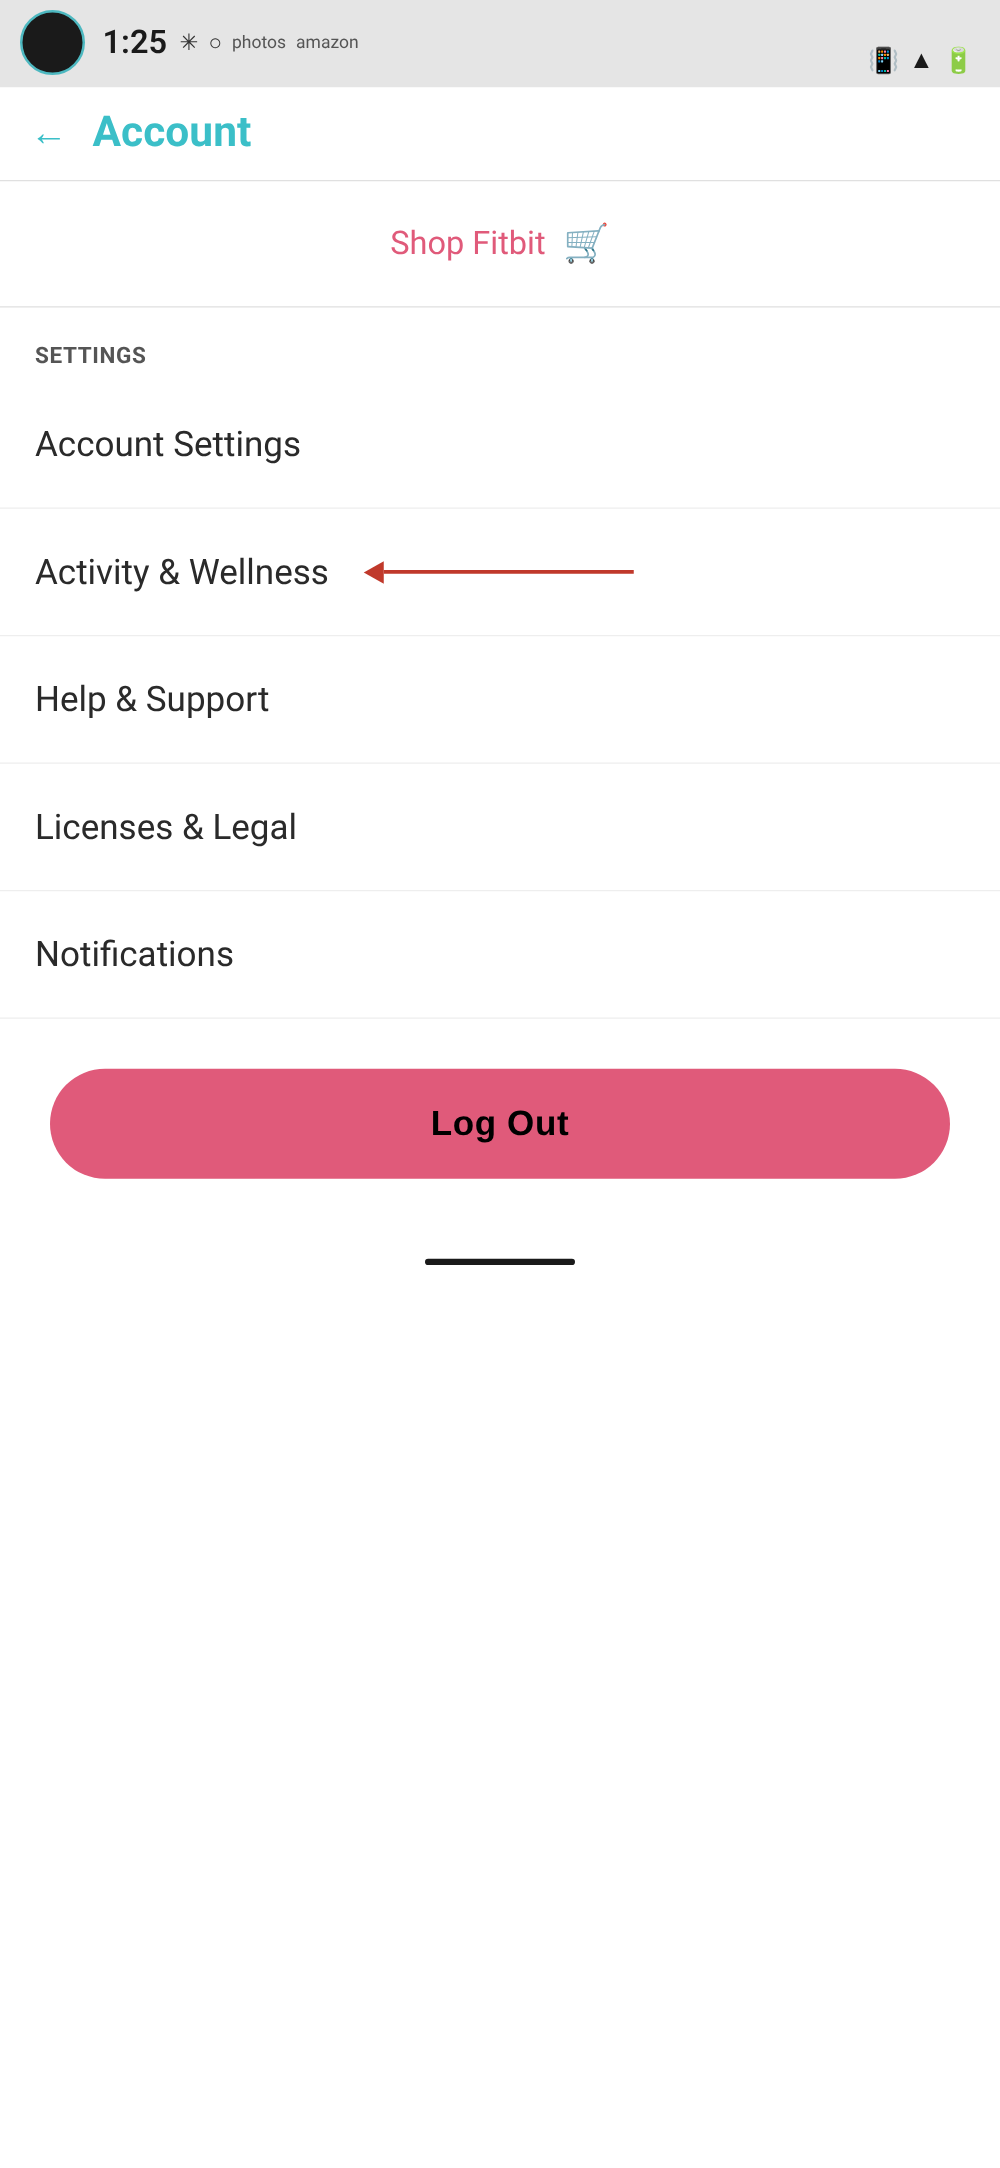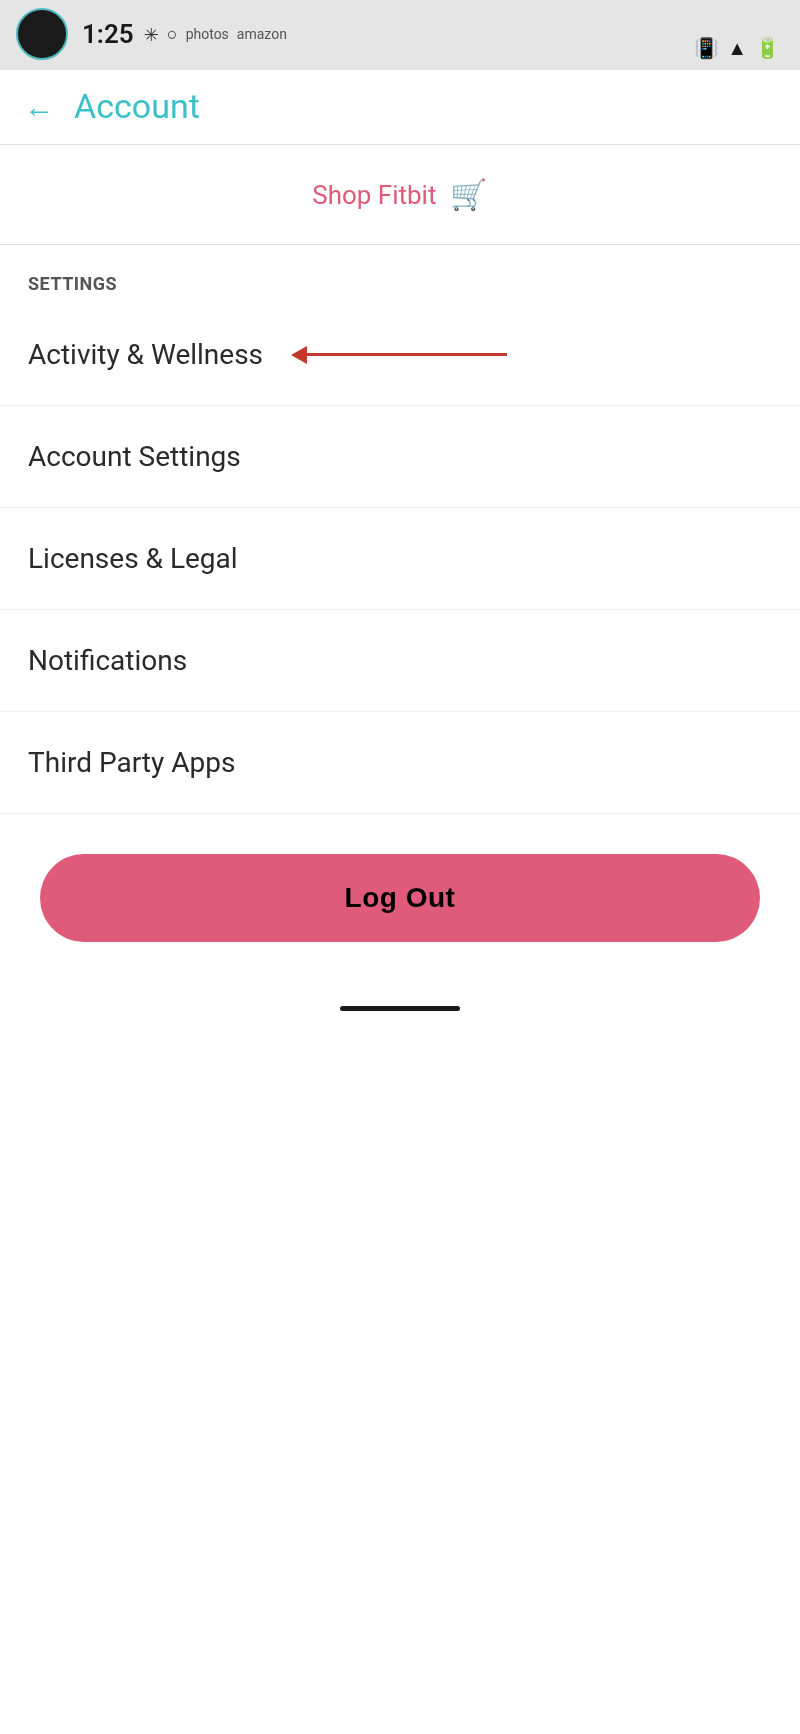--- a/index.html
+++ b/index.html
@@ -84,21 +84,21 @@
     .back-arrow {
       color: #3bbfc8;
       font-size: 30px;
       margin-right: 20px;
       cursor: pointer;
       font-weight: 400;
     }
 
     .header-title {
       font-size: 34px;
-      font-weight: 400;
+      font-weight: 700;
       color: #3bbfc8;
     }
 
     
     .shop-banner {
       display: flex;
       align-items: center;
       justify-content: center;
       padding: 32px 0;
       border-bottom: 1px solid #e0e0e0;
@@ -242,47 +242,47 @@
   <span class="cart-icon">🛒</span>
 </div>
 
 <div class="settings-section">
   <div class="settings-label">SETTINGS</div>
 </div>
 
 <ul class="menu-list">
 
   <li class="menu-item">
+    <span class="menu-item-text">Account Settings</span>
+  </li>
+
+  <li class="menu-item">
     <span class="menu-item-text">Activity &amp; Wellness</span>
     <span class="menu-item-arrow">
       <div class="arrow-line">
         <div class="arrow-head"></div>
         <div class="arrow-line-body"></div>
       </div>
     </span>
   </li>
 
-  <li class="menu-item">
-    <span class="menu-item-text">Account Settings</span>
-  </li>
-
-
+
+  <li class="menu-item">
+    <span class="menu-item-text">Help &amp; Support</span>
+  </li>
 
   <li class="menu-item">
     <span class="menu-item-text">Licenses &amp; Legal</span>
   </li>
 
   <li class="menu-item">
     <span class="menu-item-text">Notifications</span>
   </li>
 
 
-  <li class="menu-item">
-    <span class="menu-item-text">Third Party Apps</span>
-  </li>
 
 </ul>
 
 <div class="logout-container">
   <button class="logout-btn">Log Out</button>
 </div>
 
 <div class="home-indicator">
   <div class="home-bar"></div>
 </div>

